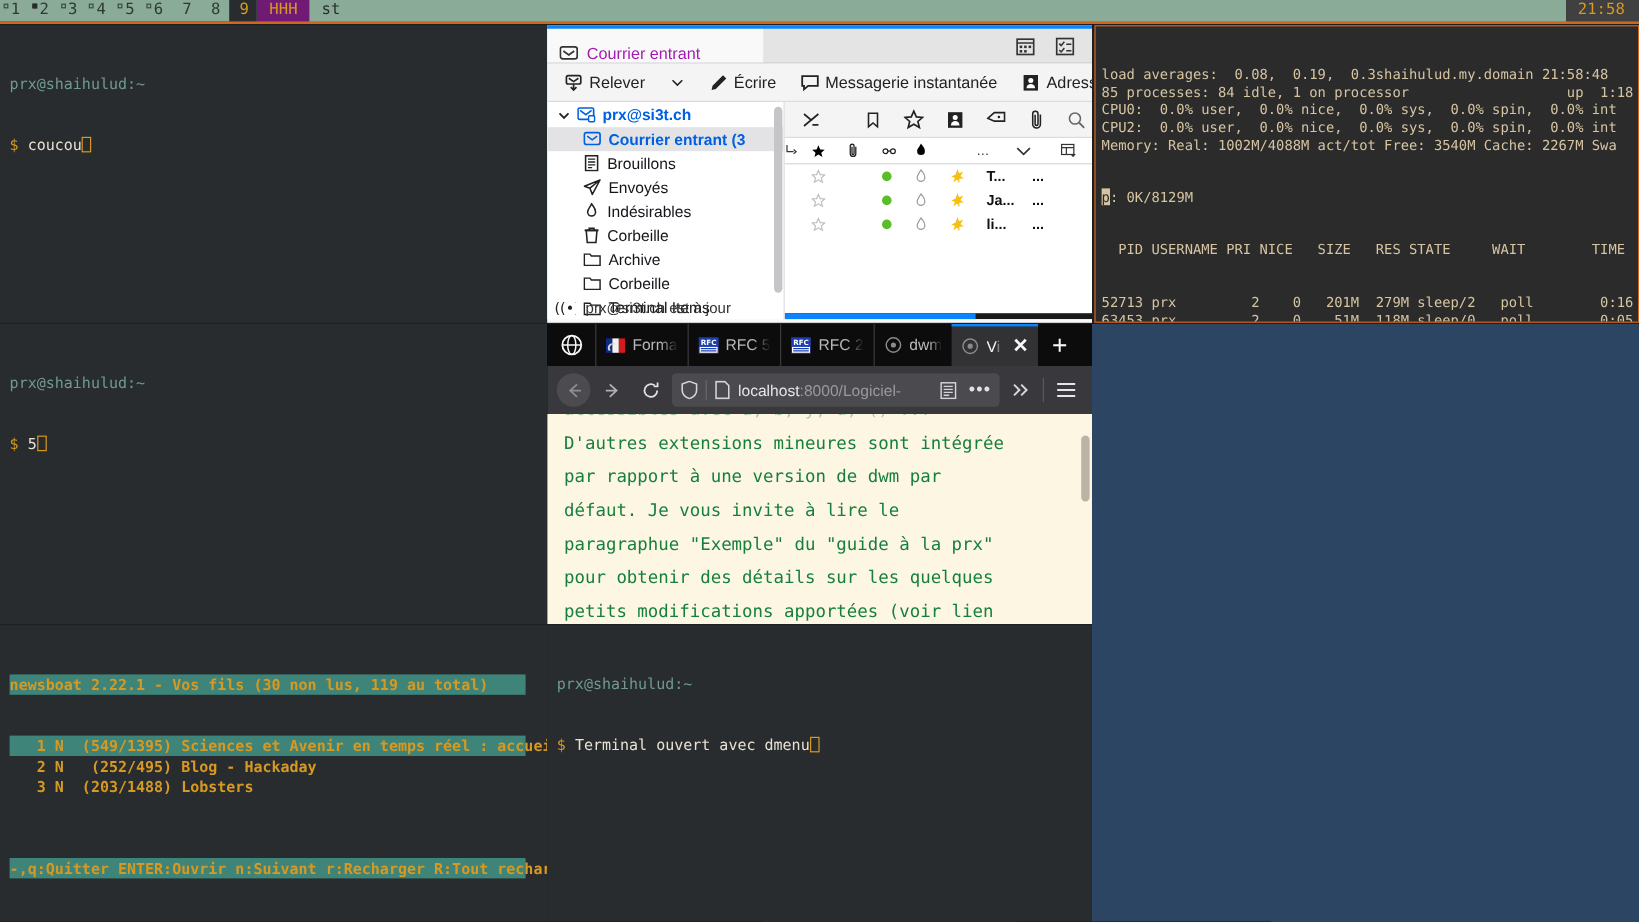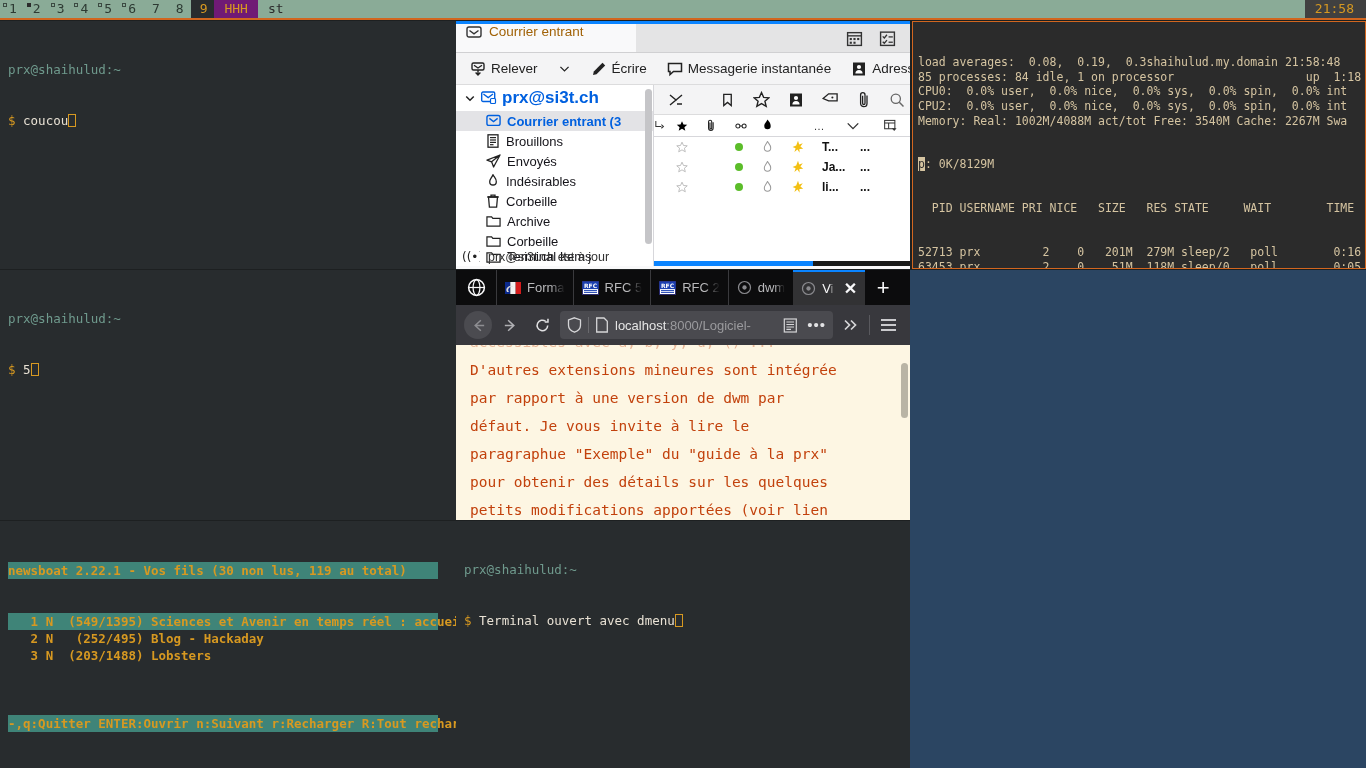--- a/index.html
+++ b/index.html
@@ -90,24 +90,24 @@
     font-family: "Liberation Sans", sans-serif;
     border-top: 3px solid #0a84ff;
     overflow: hidden;
   }
   .tb-tabstrip {
     height: 29px; background: #e4e4e5;
     display: flex; align-items: stretch;
     border-bottom: 1px solid #d0d0d2;
   }
   .tb-tab {
-    display: flex; align-items: flex-start; gap: 7px;
+    display: flex; align-items: flex-end; gap: 7px;
     padding: 0 14px 0 10px;
     background: #f9f9fa;
-    font-size: 13.5px; color: #a16207;
+    font-size: 13.5px; color: #a21caf;
     min-width: 180px;
   }
   .tb-tabspacer { flex: 1; }
   .tb-tabicons { display: flex; align-items: center; gap: 16px; padding-right: 14px; }
   .tb-toolbar {
     height: 32px; background: #f4f4f5;
     display: flex; align-items: center; gap: 0px;
     padding: 0 8px;
     border-bottom: 1px solid #dcdcdd;
     font-size: 13.5px; color: #222;
@@ -115,21 +115,21 @@
   .tb-btn { display: flex; align-items: center; gap: 5px; padding: 2px 6px; white-space: nowrap; }
   .tb-sep { width: 1px; height: 18px; background: #c8c8ca; margin: 0 4px; }
   .tb-body { display: flex; height: calc(100% - 64px); }
   .tb-folders {
     width: 198px; background: #fff; position: relative;
     border-right: 1px solid #d7d7db;
     overflow: hidden;
   }
   .tb-acct {
     display: flex; align-items: center; gap: 5px;
-    font-size: 17px; font-weight: bold; color: #0060df;
+    font-size: 13px; font-weight: bold; color: #0060df;
     padding: 3px 4px 3px 8px;
   }
   .tb-folder {
     display: flex; align-items: center; gap: 6px;
     font-size: 13px; color: #15141a;
     padding: 2px 4px 2px 30px;
     height: 20px;
   }
   .tb-folder.sel { background: #e3e3e6; color: #0060df; font-weight: bold; }
   .tb-scroll-v {
@@ -207,21 +207,21 @@
     font-size: 13px; color: #e8e8ea; overflow: hidden; white-space: nowrap;
   }
   .ff-url-host { color: #e5e5e5; }
   .ff-url-path { color: #9a9a9d; }
   .ff-content {
     height: calc(100% - 75px); background: #fdf6e3;
     position: relative; overflow: hidden;
   }
   .ff-page {
     font-family: "DejaVu Sans Mono", monospace;
-    font-size: 14.5px; line-height: 28px; color: #c2410c;
+    font-size: 14.5px; line-height: 28px; color: #15803d;
     padding: 0 14px; white-space: pre;
   }
   .ff-page .clipped { opacity: 0.35; }
   .ff-vscroll {
     position: absolute; right: 2px; top: 18px; width: 7px; height: 55px;
     background: #b9b4a5; border-radius: 4px;
   }
 
   
   .topwin {

